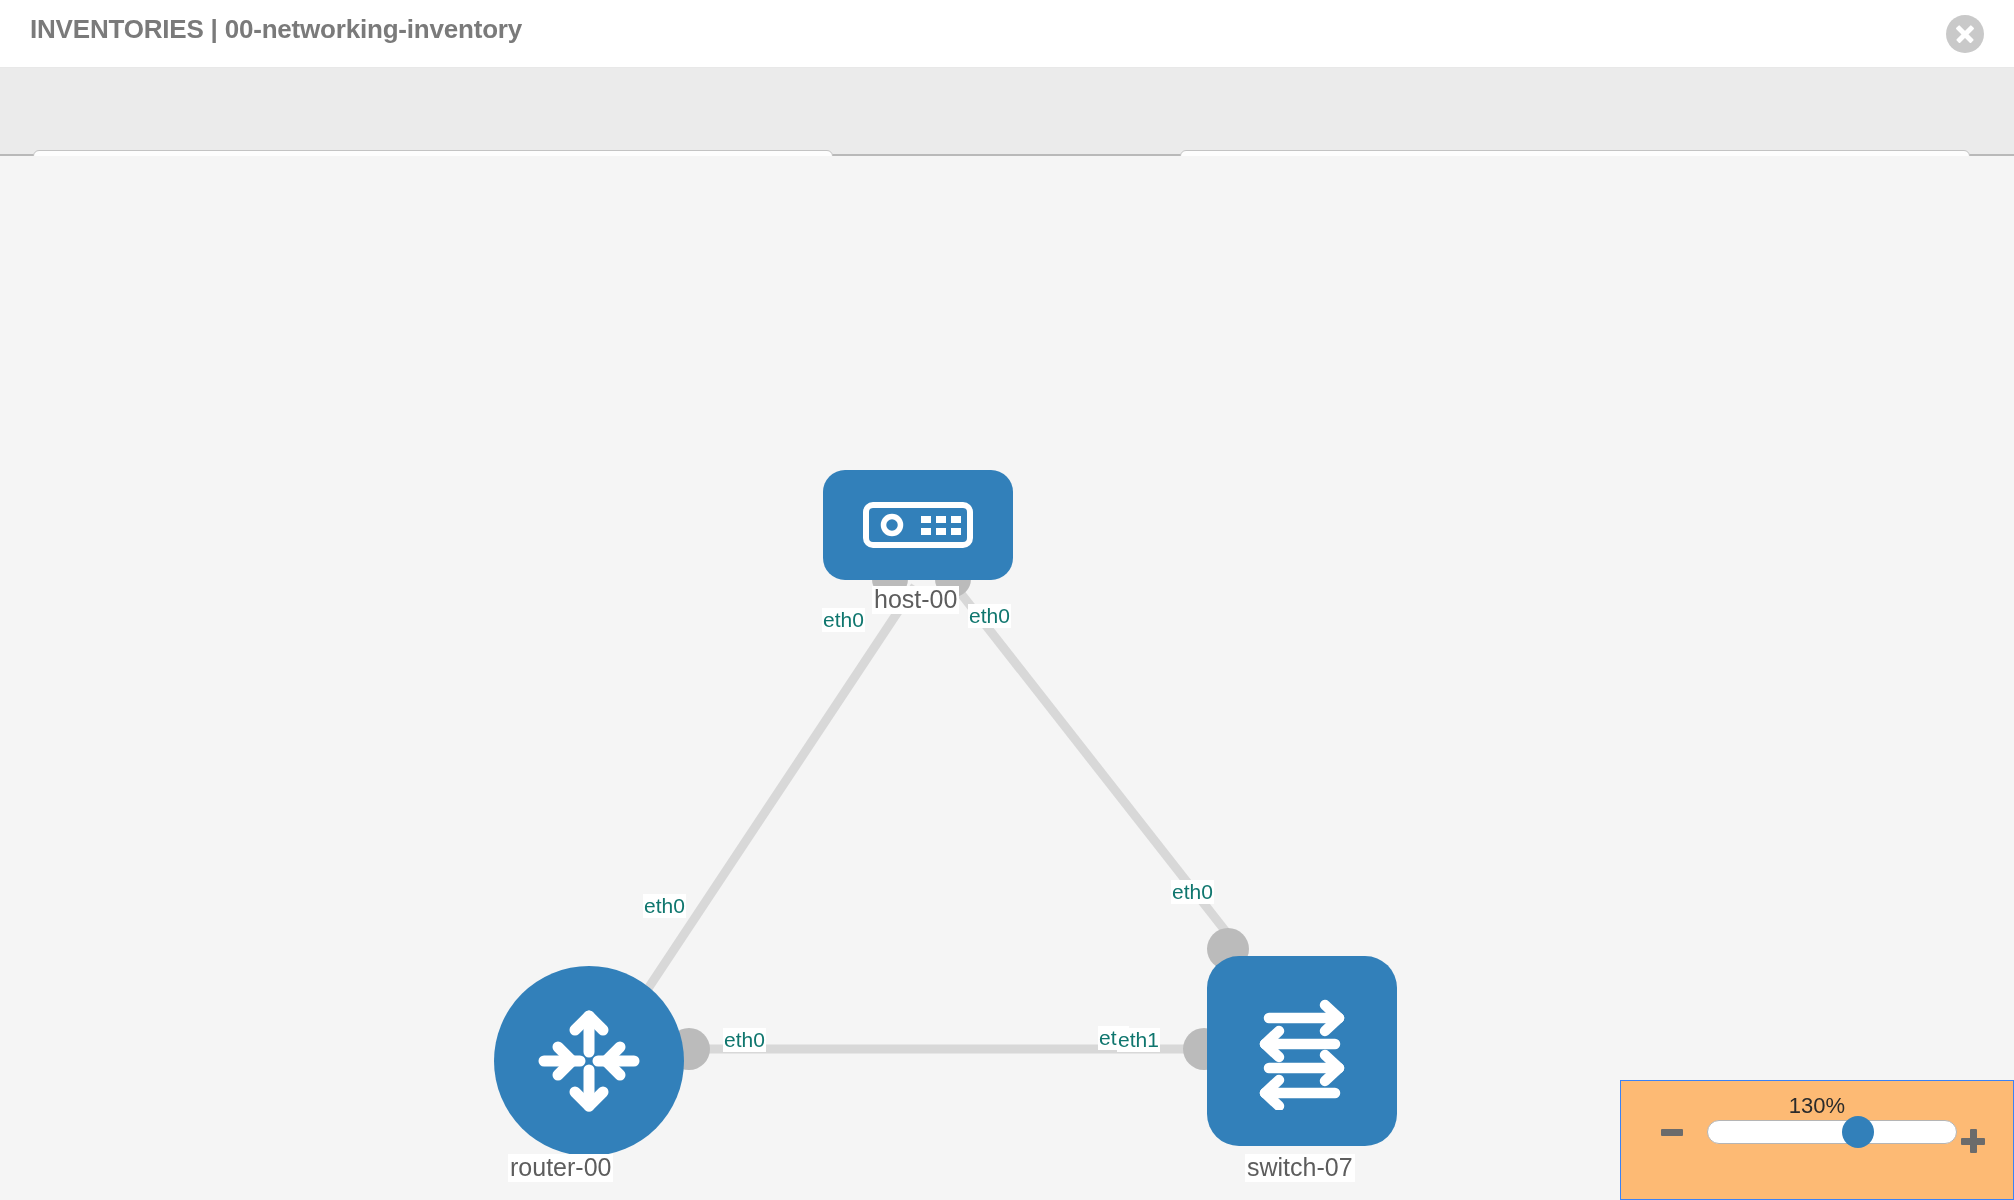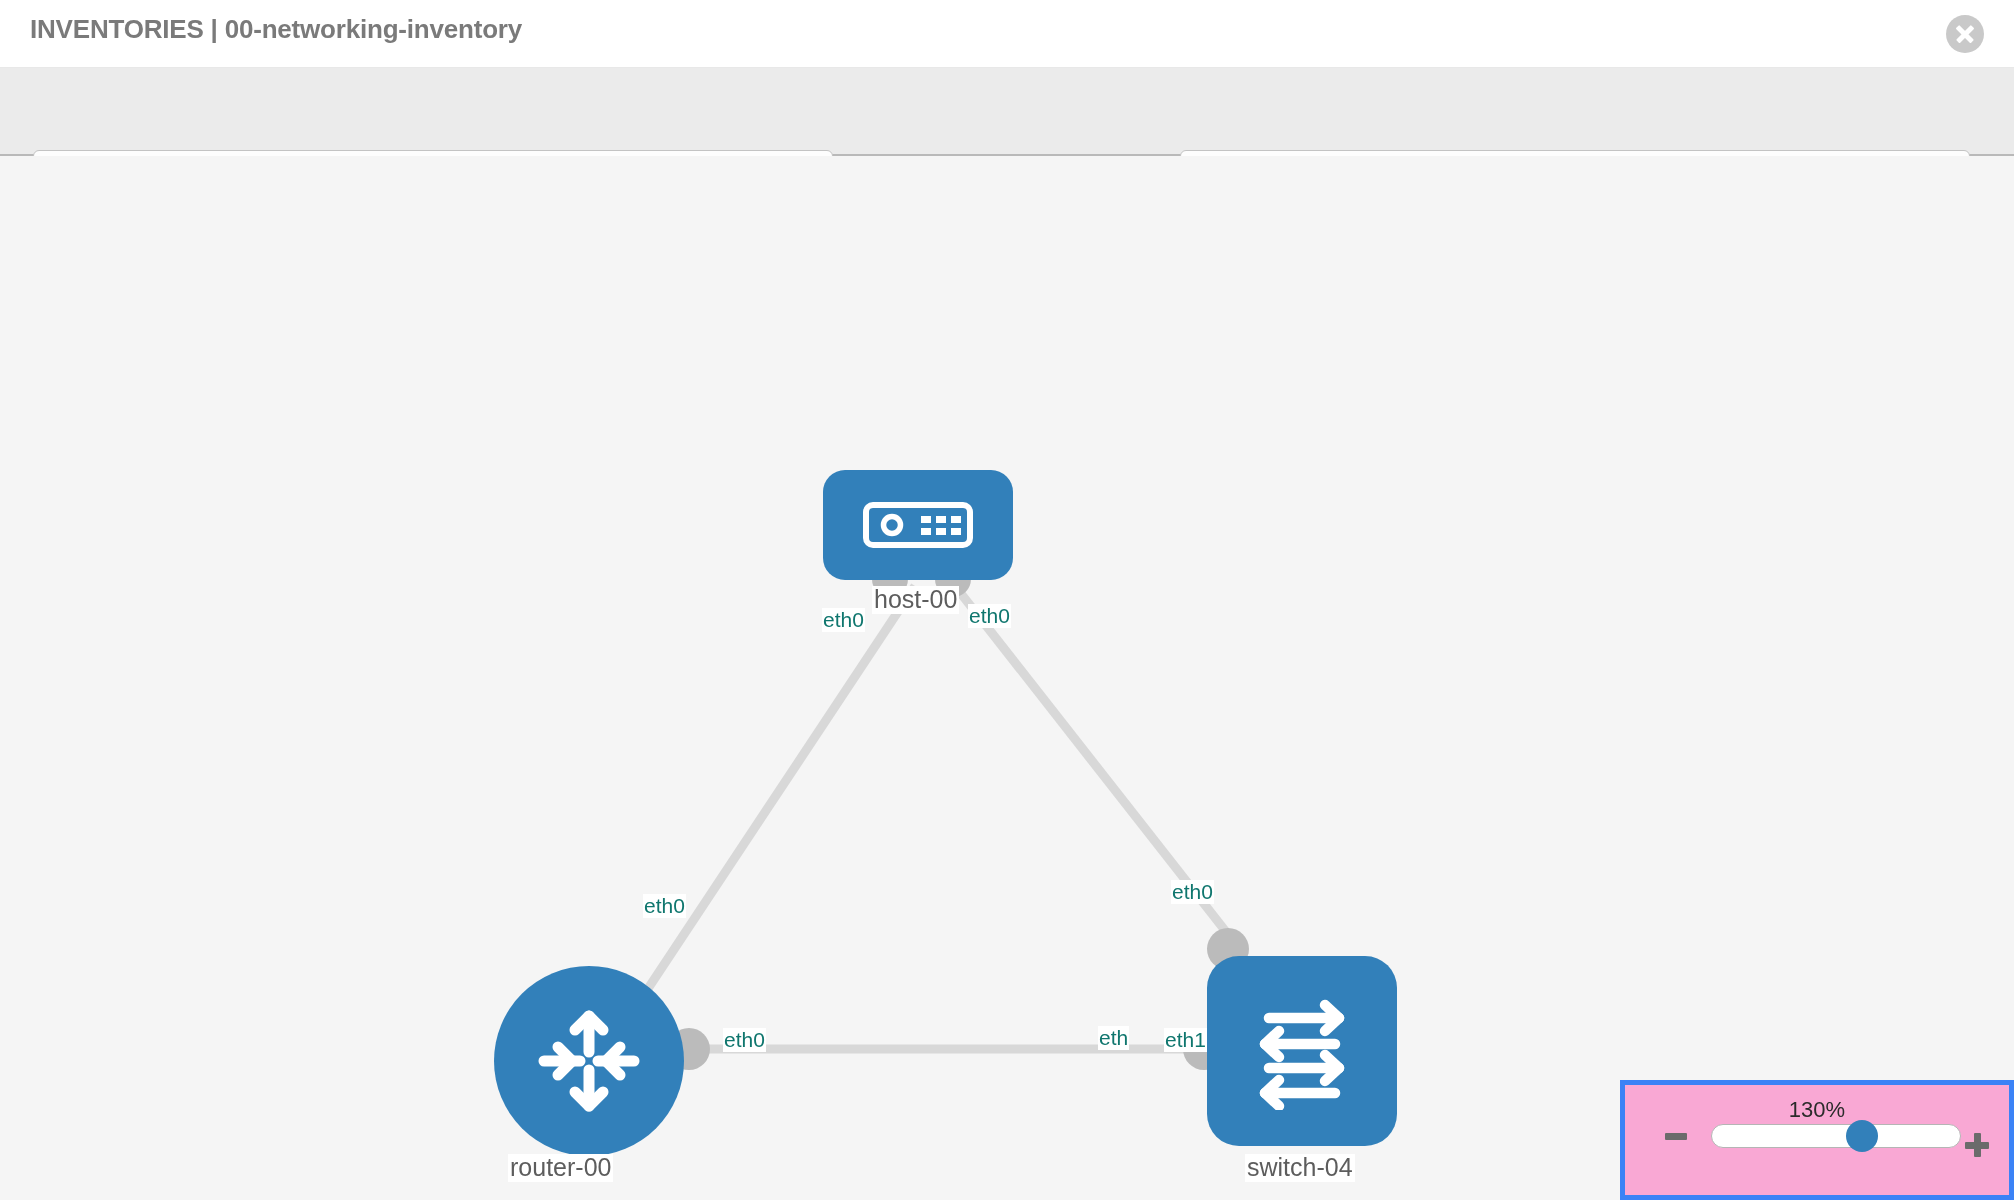--- a/index.html
+++ b/index.html
@@ -148,22 +148,22 @@
     white-space: nowrap;
     padding: 0 1px;
     line-height: 1.15;
   }
 
   
   .zoom-panel {
     position: absolute;
     left: 1620px; top: 1080px;
     width: 394px; height: 120px;
-    background: #f9a8d4;
-    border: 5px solid #3b82f6;
+    background: #fdba74;
+    border: 1px solid #3b82f6;
   }
   .zoom-value {
     position: absolute;
     left: 0; top: 12px;
     width: 100%;
     text-align: center;
     font-size: 22px;
     color: #2b2b2b;
   }
   .zoom-minus, .zoom-plus {
@@ -293,31 +293,31 @@
               <path d="M94 52 L24 52"></path>
               <path d="M38 39 L24 52 L38 65"></path>
               <path d="M28 76 L98 76"></path>
               <path d="M84 63 L98 76 L84 89"></path>
               <path d="M94 101 L24 101"></path>
               <path d="M38 88 L24 101 L38 114"></path>
             </g>
           </svg>
         </div>
       </div>
-      <div class="node-label" style="left:1245px; top:998px;">switch-04</div>
+      <div class="node-label" style="left:1245px; top:998px;">switch-07</div>
 
       <div class="if-label" style="left:822px; top:452px;">eth0</div>
       <div class="if-label" style="left:968px; top:448px;">eth0</div>
 
       <div class="if-label" style="left:643px; top:738px;">eth0</div>
       <div class="if-label" style="left:723px; top:872px;">eth0</div>
 
       <div class="if-label" style="left:1171px; top:724px;">eth0</div>
       <div class="if-label" style="left:1098px; top:870px;">eth</div>
-      <div class="if-label" style="left:1164px; top:872px;">eth1</div>
+      <div class="if-label" style="left:1117px; top:872px;">eth1</div>
     </div>
 
     <div class="zoom-panel" style="left:1620px; top:924px;">
       <div class="zoom-value">130%</div>
       <div class="zoom-minus"></div>
       <div class="zoom-track">
         <div class="zoom-thumb" id="zoom-thumb" style="left: 134px;"></div>
       </div>
       <div class="zoom-plus">
         <span class="h"></span>

